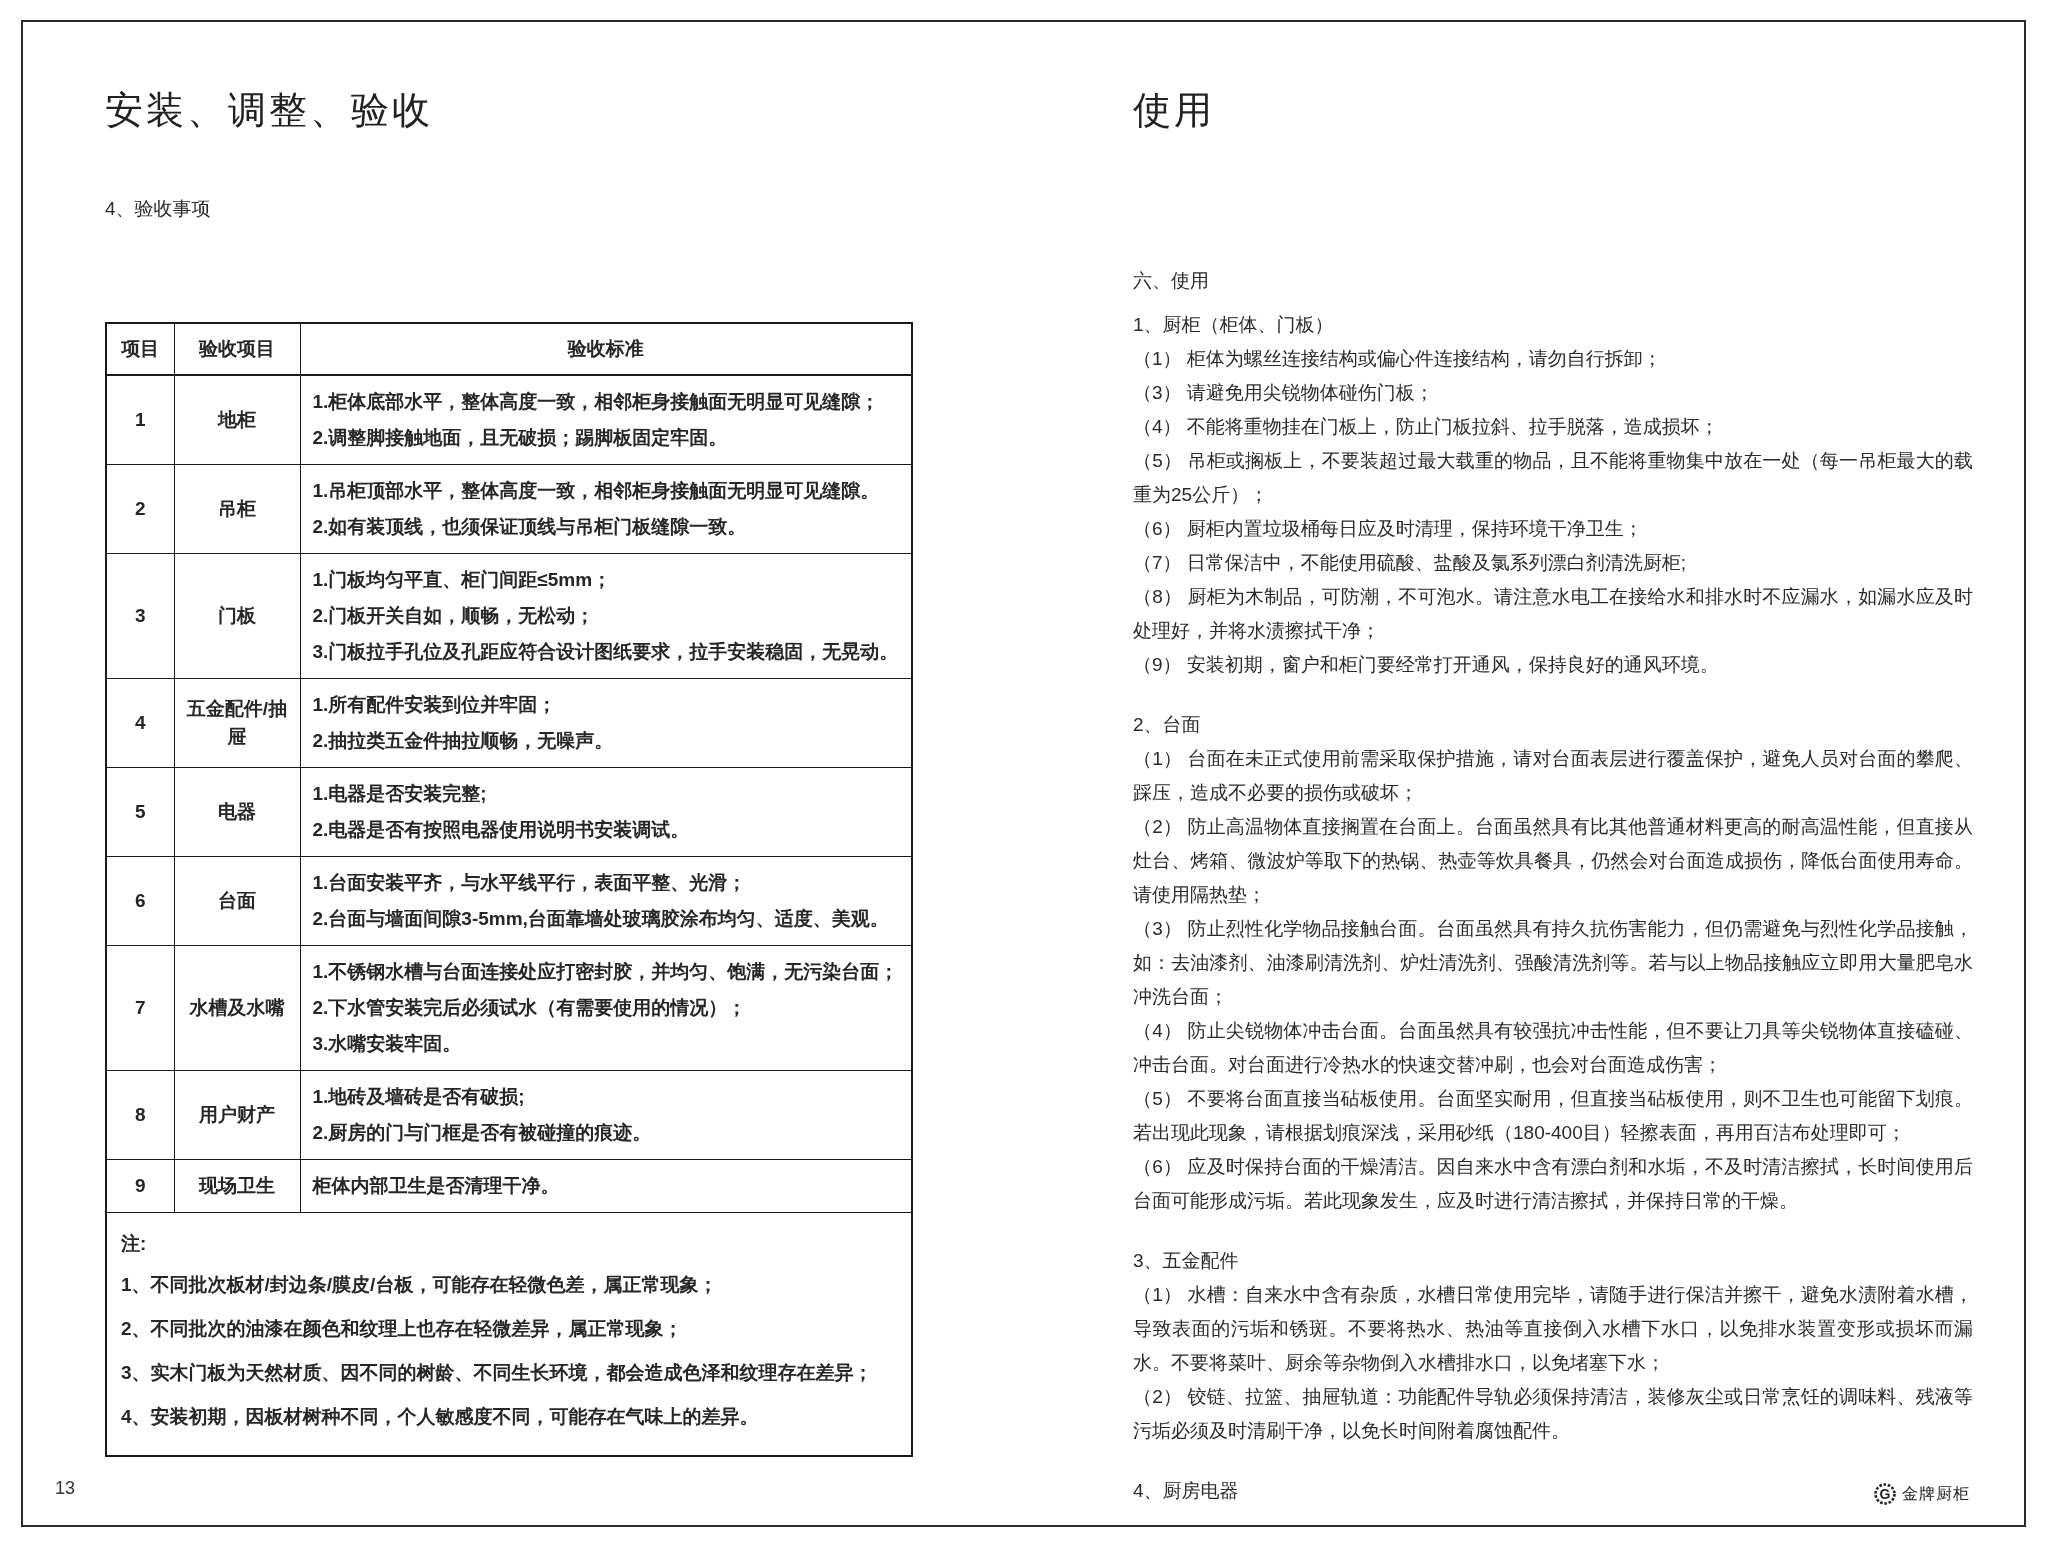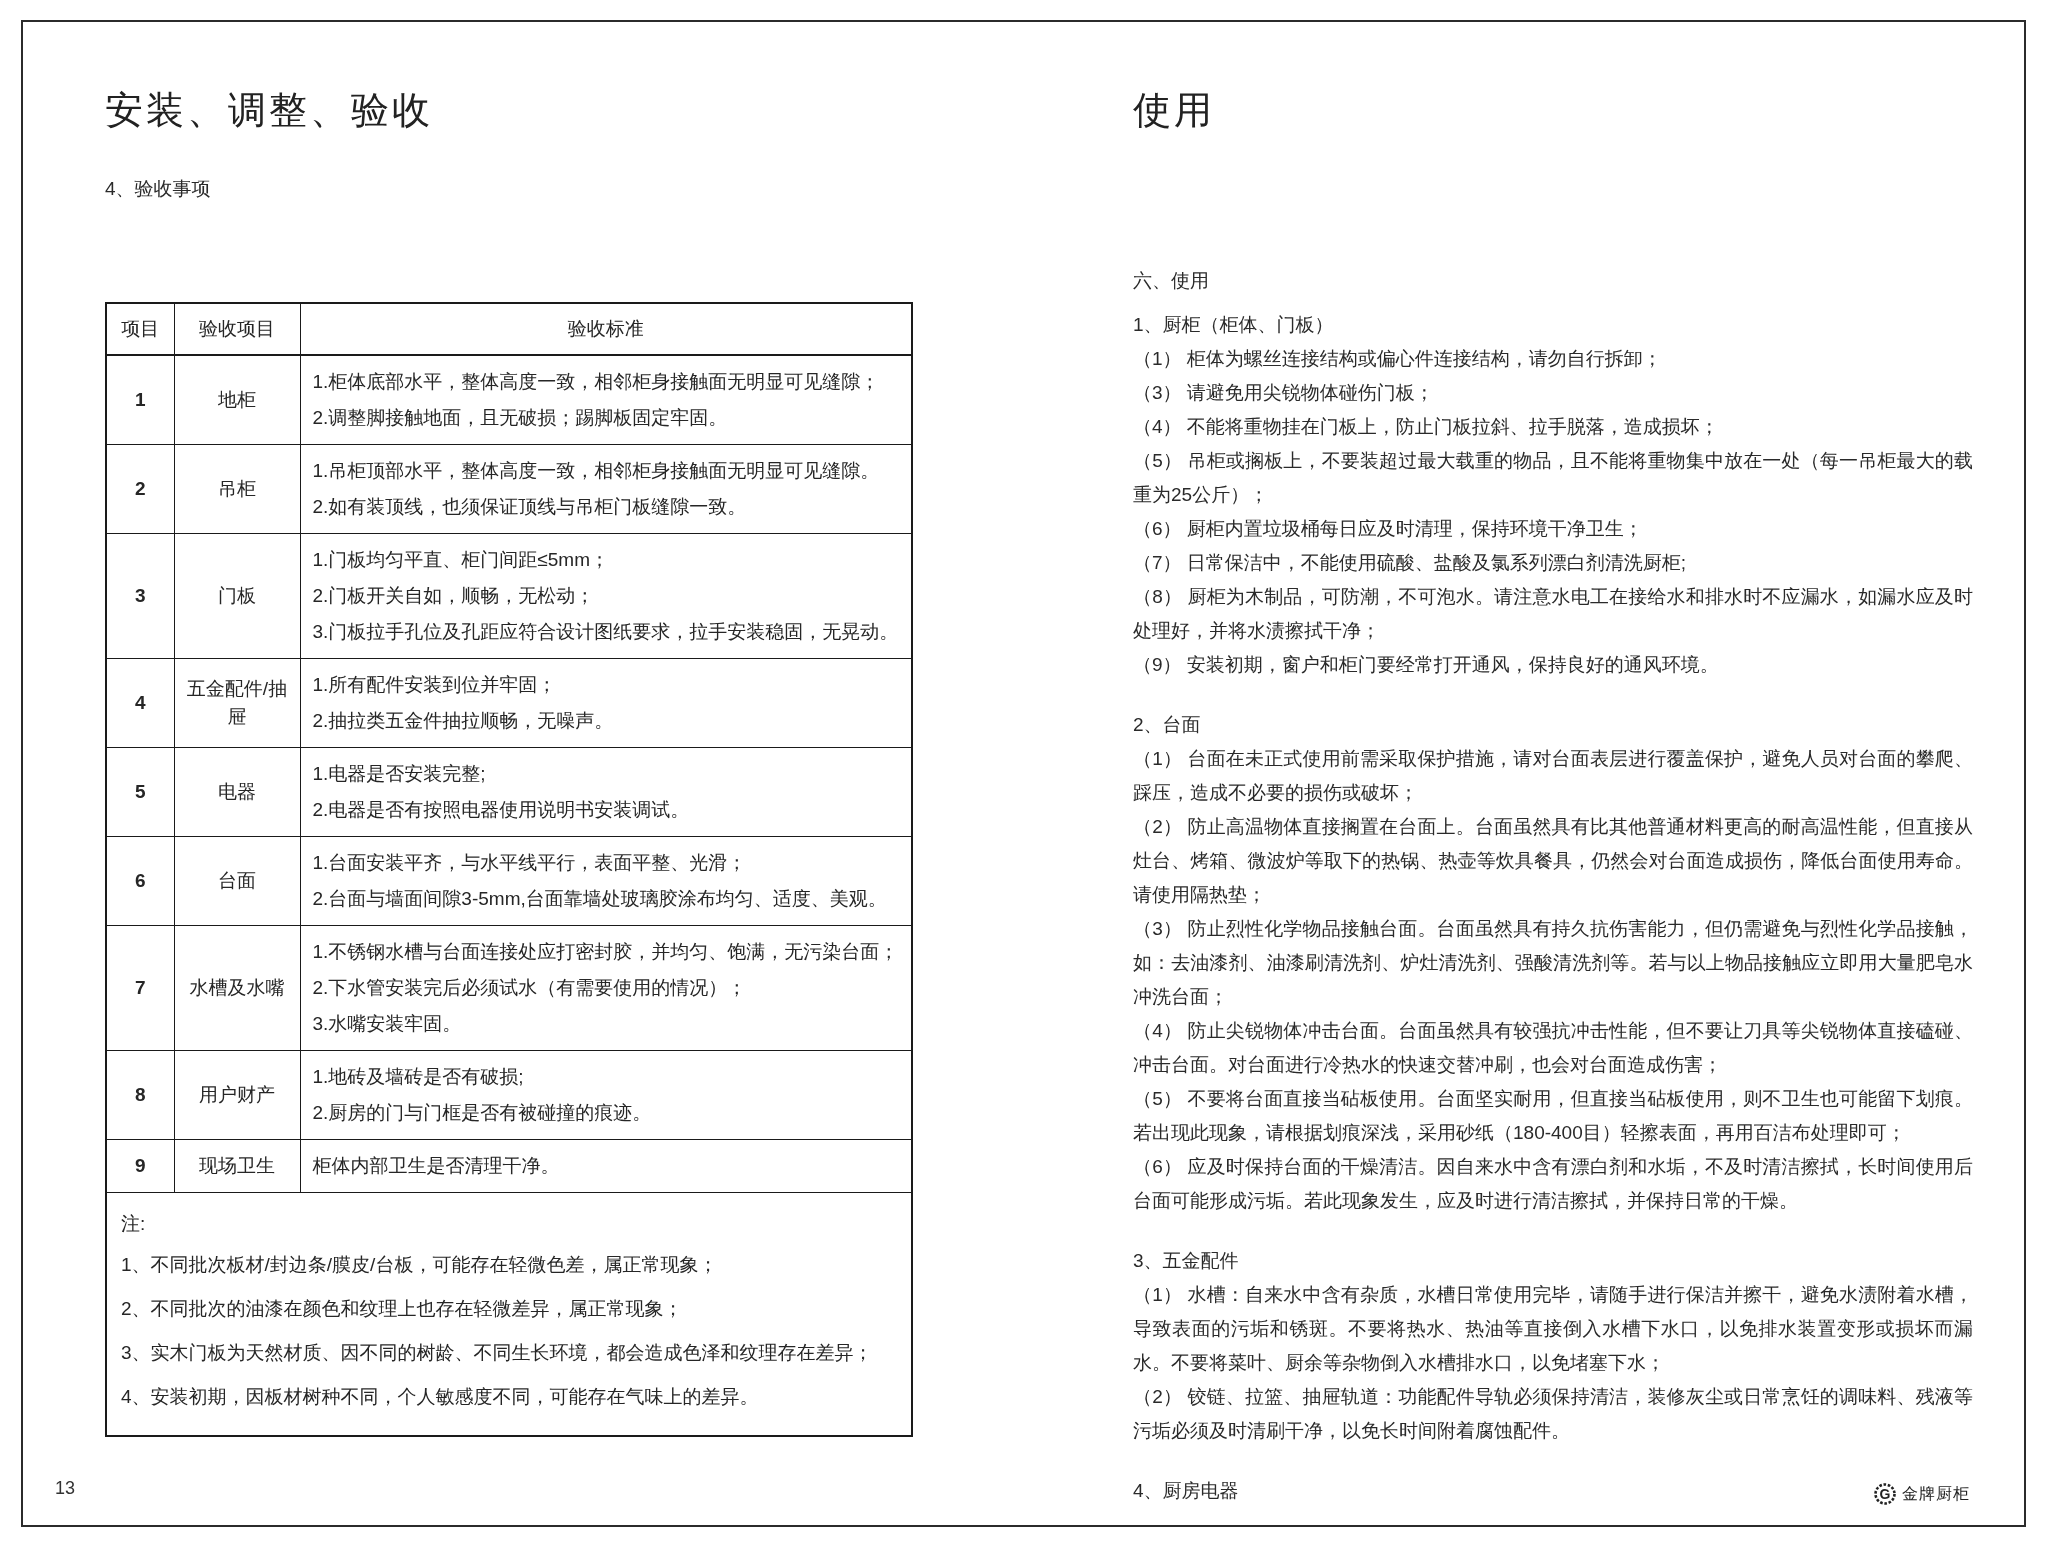--- a/index.html
+++ b/index.html
@@ -14,29 +14,29 @@
     position:absolute; left:21px; top:20px; width:2005px; height:1507px;
     border:2px solid #2b2b2b;
   }
   .col { position:absolute; top:88px; }
   .left-col  { left:105px; width:836px; }
   .right-col { left:1133px; width:840px; }
   h1.doc-title {
     font-size:38px; font-weight:400; letter-spacing:3px; line-height:44px; color:#222;
   }
   .sec-head { font-size:19px; line-height:26px; color:#2a2a2a; }
-  .left-col .sec-head  { margin-top:44px; }
+  .left-col .sec-head  { margin-top:64px; }
   .right-col .sec-head { margin-top:136px; }
 
   table.acc-table {
     margin-top:100px; width:808px; border-collapse:collapse;
     border:2px solid #1a1a1a; table-layout:fixed;
   }
   .acc-table th, .acc-table td {
-    border:1px solid #1a1a1a; font-size:19px; font-weight:400; color:#262626;
+    border:1px solid #1a1a1a; font-size:19px; font-weight:700; color:#262626;
   }
   .acc-table col.c1 { width:68px; }
   .acc-table col.c2 { width:126px; }
   .acc-table thead th { height:52px; text-align:center; border-bottom:2px solid #1a1a1a; }
   .acc-table td.cell-no   { text-align:center; vertical-align:middle; font-weight:700; }
   .acc-table td.cell-item { text-align:center; vertical-align:middle; line-height:28px; padding:11px 8px; }
   .acc-table td.cell-crit { vertical-align:middle; padding:8px 12px;margin-left:23px; }
   .crit-line { line-height:36px; }
   .notes-cell { padding:12px 14px 16px 14px; }
   .note-title { line-height:38px; }

